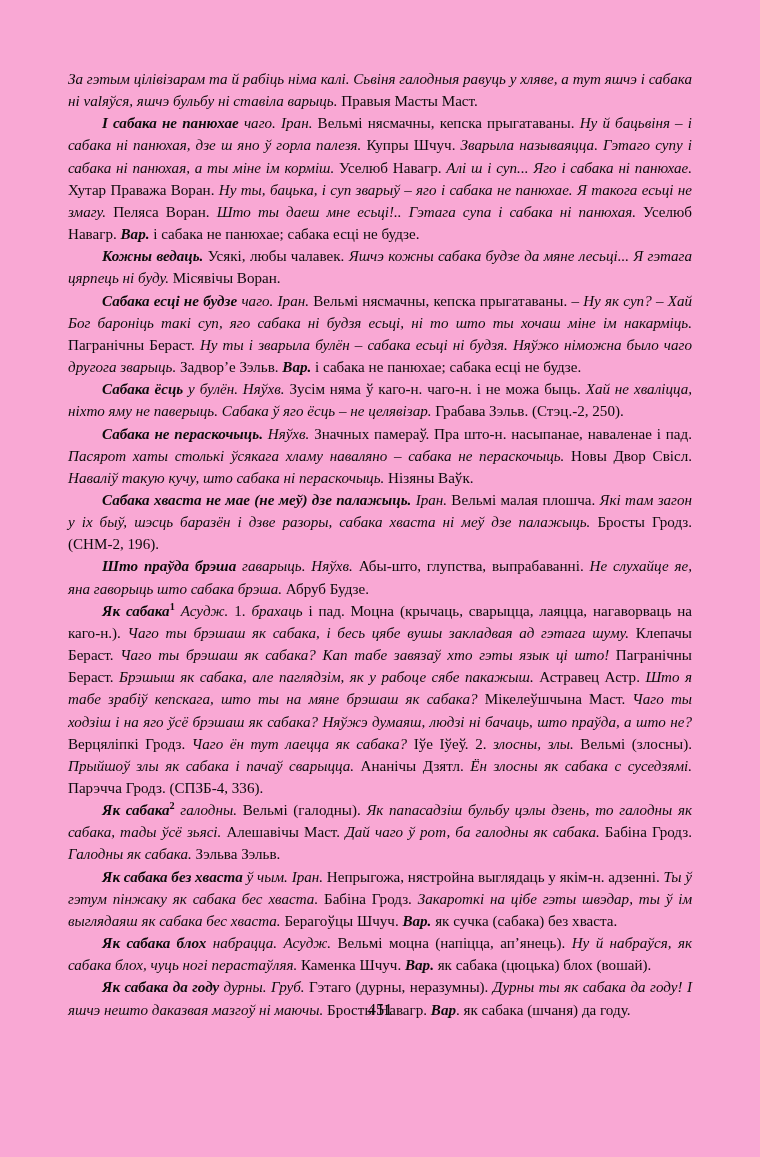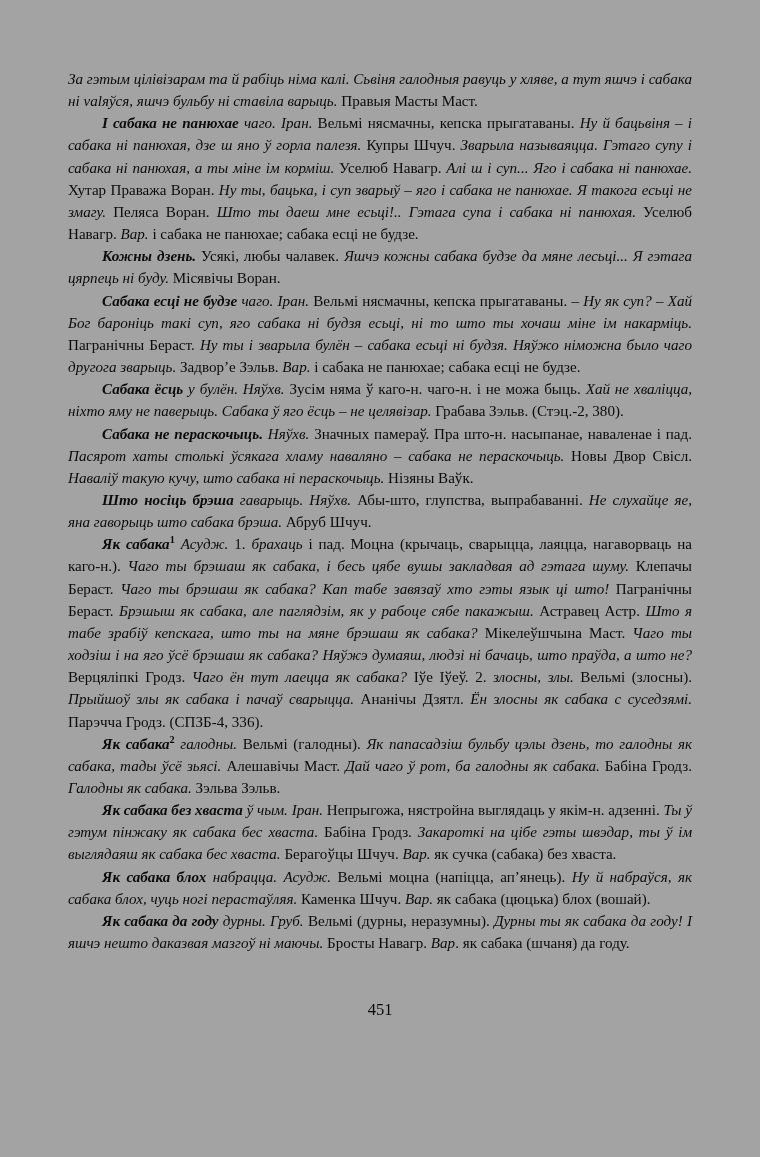--- a/index.html
+++ b/index.html
@@ -14,21 +14,21 @@
     font-family: "Liberation Serif", "DejaVu Serif", serif;
     color: #0b0b0b;
     -webkit-font-smoothing: antialiased;
   }
   #page {
     position: relative;
     width: 760px;
     height: 1157px;
     box-sizing: border-box;
     padding: 68px 68px 0 68px;
-    background: #a3a3a3;
+    background: #f9a8d4;
   }
   #text-column {
     width: 624px;
     font-size: 15.1px;
     line-height: 22.15px;
     text-align: justify;
     text-justify: inter-word;
     hyphens: none;
   }
   p.para {
@@ -40,21 +40,21 @@
     text-indent: 34px;
   }
   .hw {
     font-weight: bold;
     font-style: italic;
   }
   .it {
     font-style: italic;
   }
   .bi {
-    font-weight: normal;
+    font-weight: bold;
     font-style: italic;
   }
   .rom {
     font-style: normal;
     font-weight: normal;
   }
   sup {
     font-size: 0.68em;
     line-height: 0;
     vertical-align: super;
@@ -71,27 +71,28 @@
   }
 </style>
 </head>
 <body>
 
 <div id="page">
 
   <div id="text-column">
     <p class="para"><span class="it">За гэтым цілівізарам та й рабіць німа калі. Сьвіня галодныя равуць у хляве, а тут яшчэ і сабака ні valяўся, яшчэ бульбу ні ставіла варыць.</span><span class="rom"> Правыя Масты Маст.</span></p>
     <p class="para indent"><span class="hw">І сабака не панюхае</span><span class="it"> чаго. Іран.</span><span class="rom"> Вельмі нясмачны, кепска прыгатаваны. </span><span class="it">Ну й бацьвіня – і сабака ні панюхая, дзе ш яно ў горла палезя.</span><span class="rom"> Купры Шчуч. </span><span class="it">Зварыла называяцца. Гэтаго супу і сабака ні панюхая, а ты міне ім корміш.</span><span class="rom"> Уселюб Навагр. </span><span class="it">Алі ш і суп... Яго і сабака ні панюхае.</span><span class="rom"> Хутар Праважа Воран. </span><span class="it">Ну ты, бацька, і суп зварыў – яго і сабака не панюхае. Я такога есьці не змагу.</span><span class="rom"> Пеляса Воран. </span><span class="it">Што ты даеш мне есьці!.. Гэтага супа і сабака ні панюхая.</span><span class="rom"> Уселюб Навагр. </span><span class="bi">Вар.</span><span class="rom"> і сабака не панюхае; сабака есці не будзе.</span></p>
-    <p class="para indent"><span class="hw">Кожны дзень.</span><span class="rom"> Усякі, любы чалавек. </span><span class="it">Яшчэ кожны сабака будзе да мяне лесьці... Я гэтага цярпець ні буду.</span><span class="rom"> Місявічы Воран.</span></p>
+    <p class="para indent"><span class="hw">Кожны ведаць.</span><span class="rom"> Усякі, любы чалавек. </span><span class="it">Яшчэ кожны сабака будзе да мяне лесьці... Я гэтага цярпець ні буду.</span><span class="rom"> Місявічы Воран.</span></p>
     <p class="para indent"><span class="hw">Сабака есці не будзе</span><span class="it"> чаго. Іран.</span><span class="rom"> Вельмі нясмачны, кепска прыгатаваны. </span><span class="it">– Ну як суп? – Хай Бог бароніць такі суп, яго сабака ні будзя есьці, ні то што ты хочаш міне ім накарміць.</span><span class="rom"> Пагранічны Бераст. </span><span class="it">Ну ты і зварыла булён – сабака есьці ні будзя. Няўжо німожна было чаго другога зварыць.</span><span class="rom"> Задвор’е Зэльв. </span><span class="bi">Вар.</span><span class="rom"> і сабака не панюхае; сабака есці не будзе.</span></p>
-    <p class="para indent"><span class="hw">Сабака ёсць</span><span class="it"> у булён. Няўхв.</span><span class="rom"> Зусім няма ў каго-н. чаго-н. і не можа быць. </span><span class="it">Хай не хваліцца, ніхто яму не паверыць. Сабака ў яго ёсць – не целявізар.</span><span class="rom"> Грабава Зэльв. (Стэц.-2, 380).</span></p>
+    <p class="para indent"><span class="hw">Сабака ёсць</span><span class="it"> у булён. Няўхв.</span><span class="rom"> Зусім няма ў каго-н. чаго-н. і не можа быць. </span><span class="it">Хай не хваліцца, ніхто яму не паверыць. Сабака ў яго ёсць – не целявізар.</span><span class="rom"> Грабава Зэльв. (Стэц.-2, 250).</span></p>
     <p class="para indent"><span class="hw">Сабака не пераскочыць.</span><span class="it"> Няўхв.</span><span class="rom"> Значных памераў. Пра што-н. насыпанае, наваленае і пад. </span><span class="it">Пасярот хаты столькі ўсякага хламу наваляно – сабака не пераскочыць.</span><span class="rom"> Новы Двор Свісл. </span><span class="it">Наваліў такую кучу, што сабака ні пераскочыць.</span><span class="rom"> Нізяны Ваўк.</span></p>
-    <p class="para indent"><span class="hw">Што носіць брэша</span><span class="it"> гаварыць. Няўхв.</span><span class="rom"> Абы-што, глупства, выпрабаванні. </span><span class="it">Не слухайце яе, яна гаворыць што сабака брэша.</span><span class="rom"> Абруб  Шчуч.</span></p>
+    <p class="para indent"><span class="hw">Сабака хваста не мае (не меў) дзе палажыць.</span><span class="it"> Іран.</span><span class="rom"> Вельмі малая плошча. </span><span class="it">Які там загон у іх быў, шэсць баразён і дзве разоры, сабака хваста ні меў дзе палажыць.</span><span class="rom"> Бросты Гродз. (СНМ-2, 196).</span></p>
+    <p class="para indent"><span class="hw">Што праўда брэша</span><span class="it"> гаварыць. Няўхв.</span><span class="rom"> Абы-што, глупства, выпрабаванні. </span><span class="it">Не слухайце яе, яна гаворыць што сабака брэша.</span><span class="rom"> Абруб  Будзе.</span></p>
     <p class="para indent"><span class="hw">Як сабака</span><sup>1</sup><span class="it"> Асудж.</span><span class="rom"> 1. </span><span class="it">брахаць</span><span class="rom"> і пад. Моцна (крычаць, сварыцца, лаяцца, нагаворваць на каго-н.). </span><span class="it">Чаго ты брэшаш як сабака, і бесь цябе вушы закладвая ад гэтага шуму.</span><span class="rom"> Клепачы Бераст. </span><span class="it">Чаго ты брэшаш як сабака? Кап табе завязаў хто гэты язык ці што!</span><span class="rom"> Пагранічны Бераст. </span><span class="it">Брэшыш як сабака, але паглядзім, як у рабоце сябе пакажыш.</span><span class="rom"> Астравец Астр. </span><span class="it">Што я табе зрабіў кепскага, што ты на мяне брэшаш як сабака?</span><span class="rom"> Мікелеўшчына Маст. </span><span class="it">Чаго ты ходзіш і на яго ўсё брэшаш як сабака? Няўжэ думаяш, людзі ні бачаць, што праўда, а што не?</span><span class="rom"> Верцяліпкі Гродз. </span><span class="it">Чаго ён тут лаецца як сабака?</span><span class="rom"> Іўе Іўеў. 2. </span><span class="it">злосны, злы.</span><span class="rom"> Вельмі (злосны). </span><span class="it">Прыйшоў злы як сабака і пачаў сварыцца.</span><span class="rom"> Ананічы Дзятл. </span><span class="it">Ён злосны як сабака с суседзямі.</span><span class="rom"> Парэчча Гродз. (СПЗБ-4, 336).</span></p>
     <p class="para indent"><span class="hw">Як сабака</span><sup>2</sup><span class="it"> галодны.</span><span class="rom"> Вельмі (галодны). </span><span class="it">Як папасадзіш бульбу цэлы дзень, то галодны як сабака, тады ўсё зьясі.</span><span class="rom"> Алешавічы Маст. </span><span class="it">Дай чаго ў рот, ба галодны як сабака.</span><span class="rom"> Бабіна Гродз. </span><span class="it">Галодны як сабака.</span><span class="rom"> Зэльва Зэльв.</span></p>
     <p class="para indent"><span class="hw">Як сабака без хваста</span><span class="it"> ў чым. Іран.</span><span class="rom"> Непрыгожа, нястройна выглядаць у якім-н. адзенні. </span><span class="it">Ты ў гэтум пінжаку як сабака бес хваста.</span><span class="rom"> Бабіна Гродз. </span><span class="it">Закароткі на цібе гэты швэдар, ты ў ім выглядаяш як сабака бес хваста.</span><span class="rom"> Берагоўцы Шчуч. </span><span class="bi">Вар.</span><span class="rom"> як сучка (сабака) без хваста.</span></p>
     <p class="para indent"><span class="hw">Як сабака блох</span><span class="it"> набрацца. Асудж.</span><span class="rom"> Вельмі моцна (напіцца, ап’янець). </span><span class="it">Ну й набраўся, як сабака блох, чуць ногі перастаўляя.</span><span class="rom"> Каменка Шчуч. </span><span class="bi">Вар.</span><span class="rom"> як сабака (цюцька) блох (вошай).</span></p>
-    <p class="para indent"><span class="hw">Як сабака да году</span><span class="it"> дурны. Груб.</span><span class="rom"> Вельмі (дурны, неразумны). </span><span class="it">Дурны ты як сабака да году! І яшчэ нешто даказвая мазгоў ні маючы.</span><span class="rom"> Бросты Навагр. </span><span class="bi">Вар</span><span class="rom">. як сабака (шчаня) да году.</span></p>
+    <p class="para indent"><span class="hw">Як сабака да году</span><span class="it"> дурны. Груб.</span><span class="rom"> Гэтаго (дурны, неразумны). </span><span class="it">Дурны ты як сабака да году! І яшчэ нешто даказвая мазгоў ні маючы.</span><span class="rom"> Бросты Навагр. </span><span class="bi">Вар</span><span class="rom">. як сабака (шчаня) да году.</span></p>
   </div>
 
   <div id="page-number">451</div>
 
 </div>
 
 </body></html>

